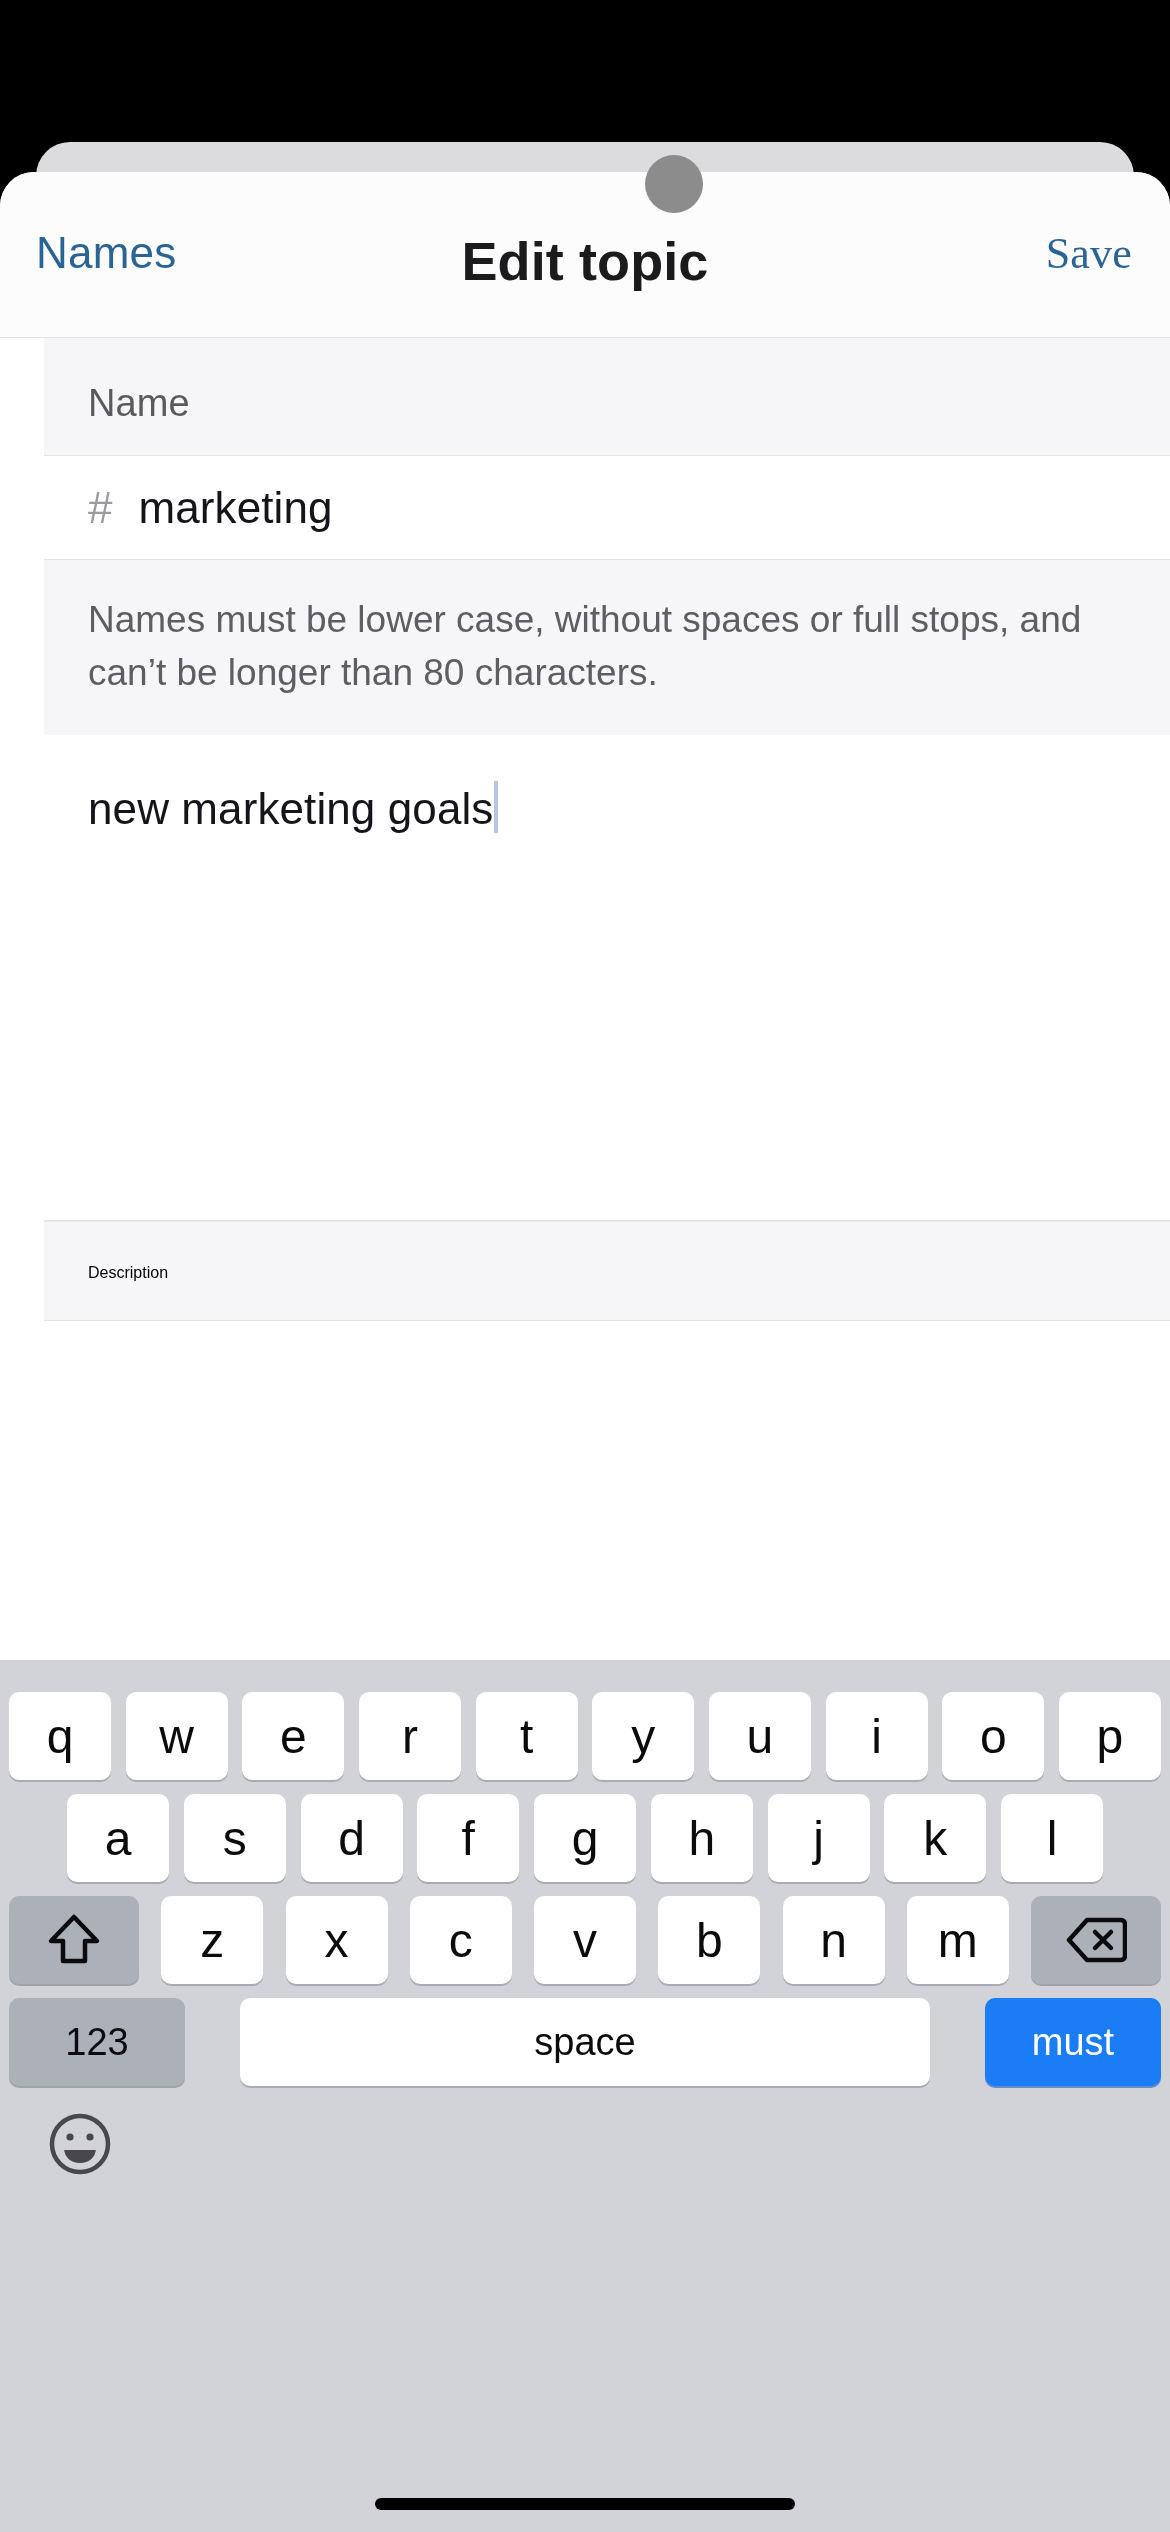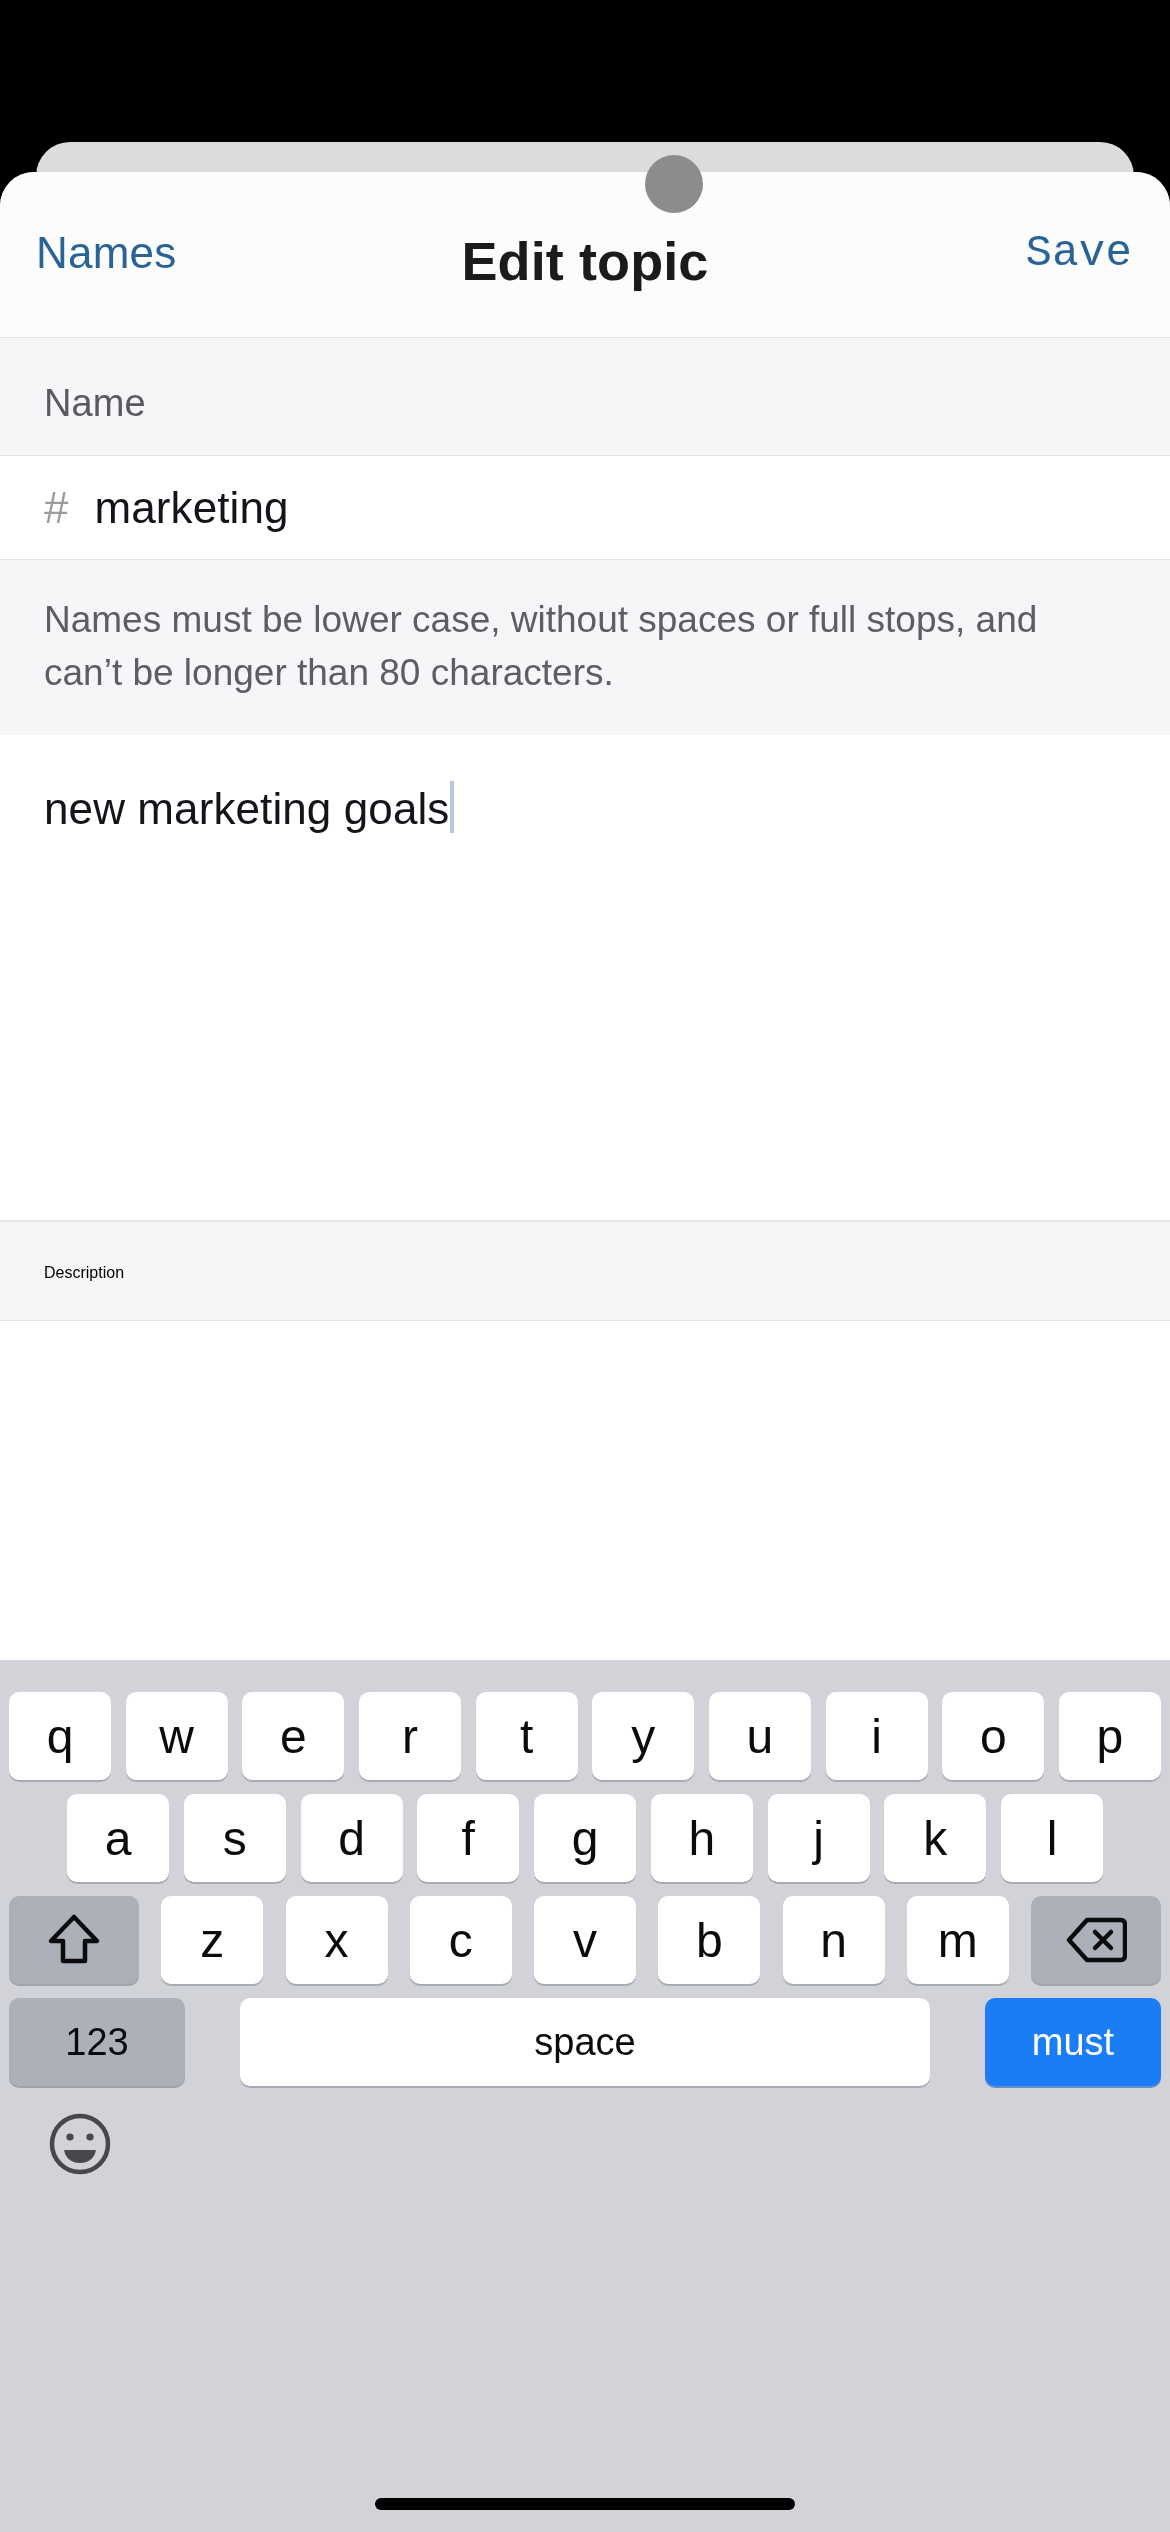--- a/index.html
+++ b/index.html
@@ -105,35 +105,35 @@
     font-weight: bold;
     color: #1b1b1d;
     letter-spacing: 0.1px;
   }
   #nav-save {
     position: absolute; right: 38px; top: 56px;
     font-size: 44px;
     color: #2a6496;
     letter-spacing: 0.2px;
     background: none; border: none;
-    font-family: Liberation Mono, monospace;
+    font-family: Liberation Serif, serif;
     cursor: pointer;
     margin-left: 12px;
   }
   #touch-cursor {
     position: absolute;
     left: 645px; top: 155px;
     width: 58px; height: 58px;
     border-radius: 50%;
     background: #8c8c8c;
     z-index: 22;
   }
 
   
-  #form-body { position: relative; background: #ffffff; }
+  #form-body { position: relative; background: #ffffff; margin-left: 44px; }
 
   .section-header {
     background: #f6f6f8;
     border-bottom: 1px solid #e4e4e6;
     padding: 44px 44px 30px 44px;
   }
   .section-header.first { border-top: none; }
   .section-header .label {
     font-size: 38px;
     color: #5a5a5e;

